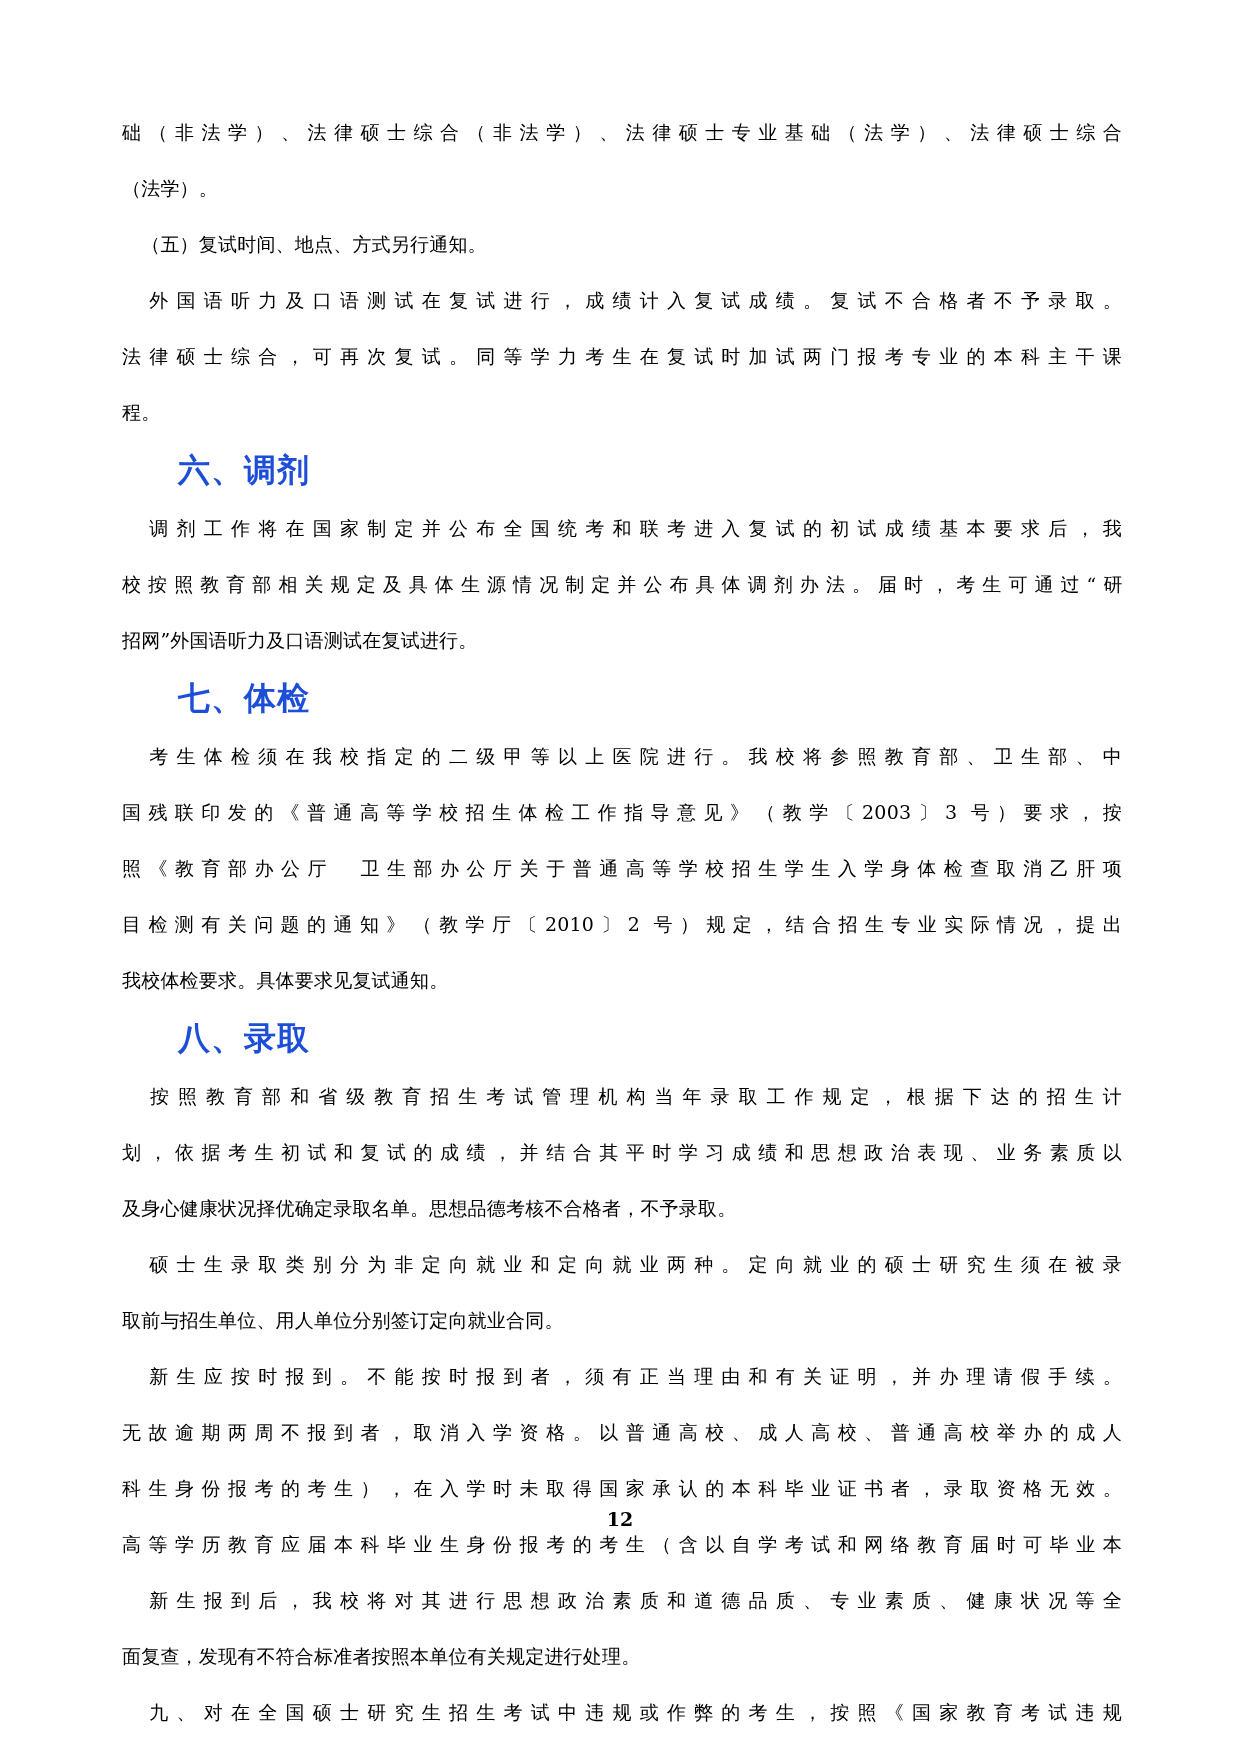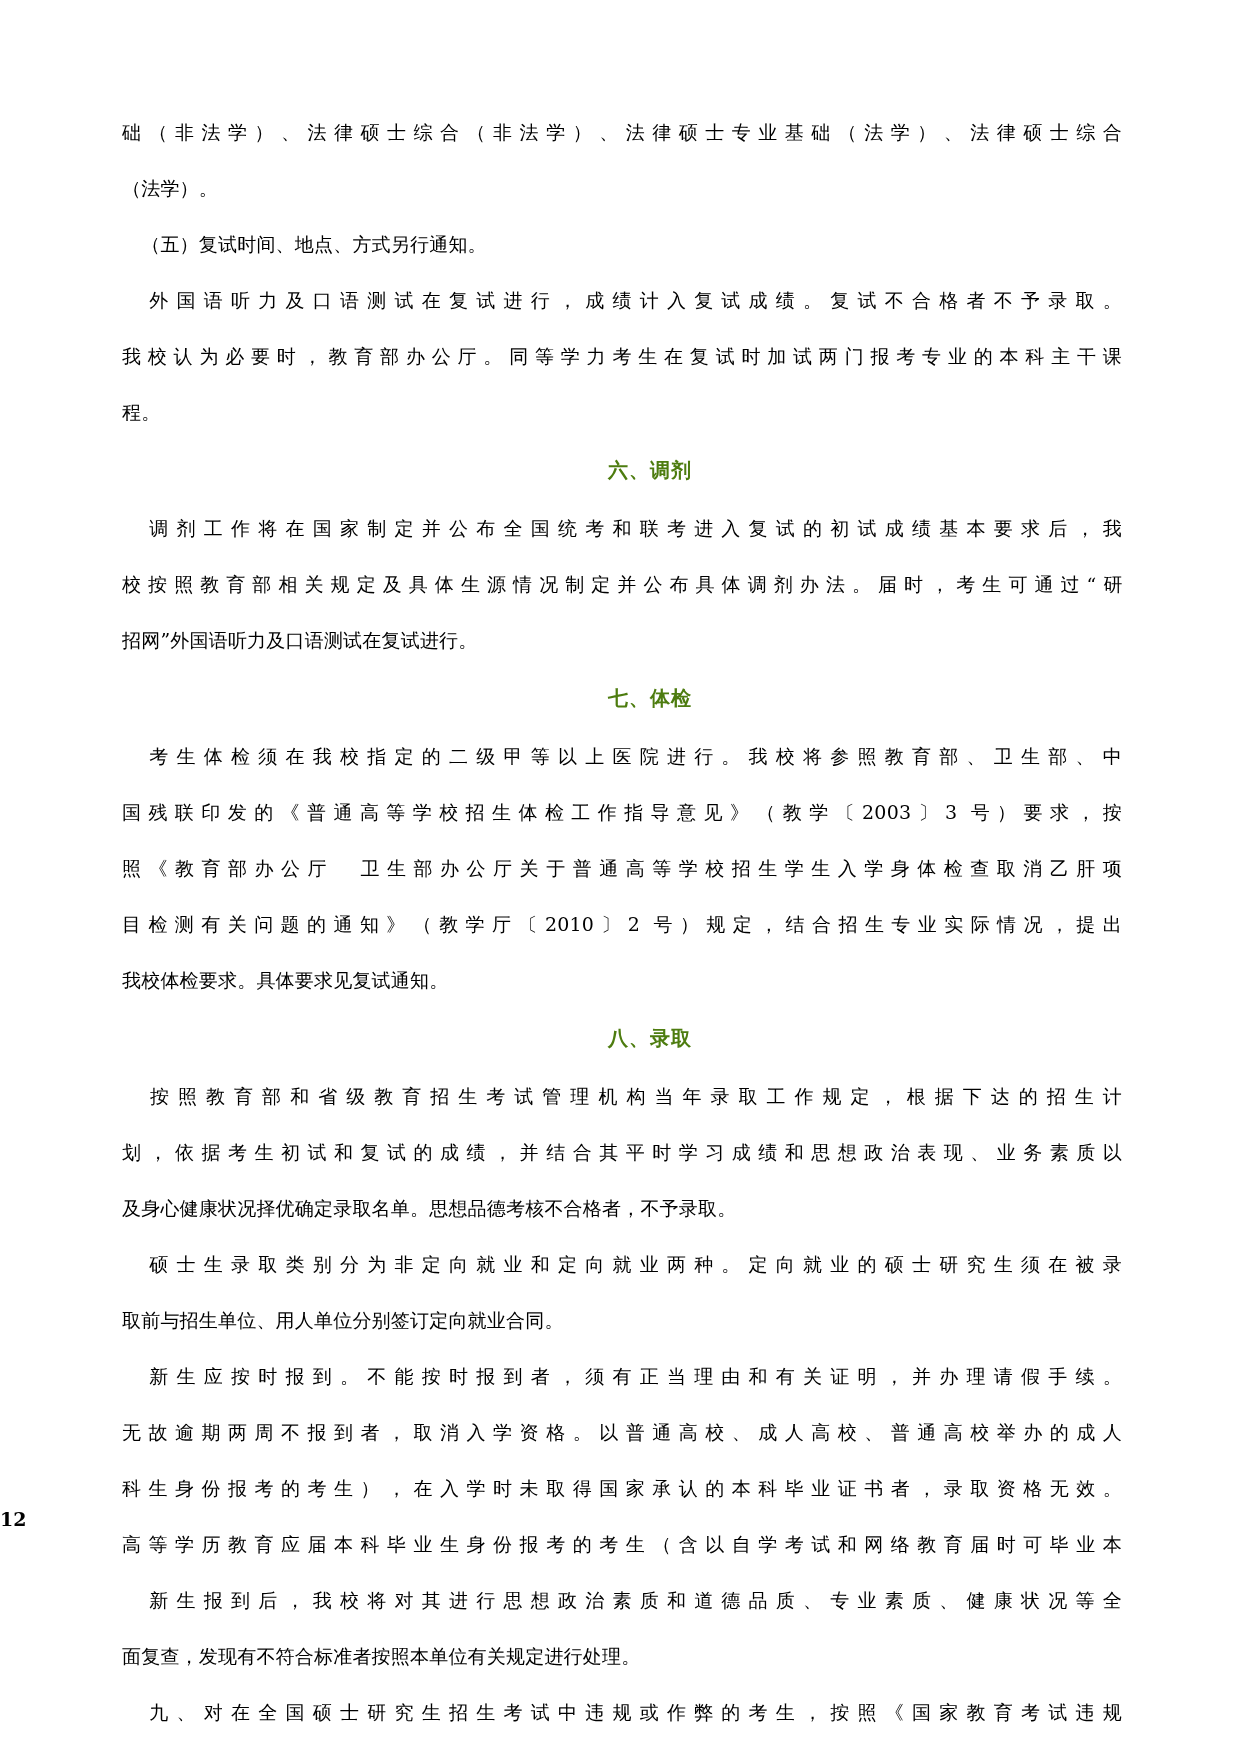--- a/index.html
+++ b/index.html
@@ -32,54 +32,53 @@
     color: #000000;
     letter-spacing: 0.2px;
     white-space: nowrap;
   }
   .line.justify {
     white-space: normal;
     text-align: justify;
     text-align-last: justify;
   }
   .heading {
-    font-size: 20px;
+    font-size: 32px;
     line-height: 60px;
     height: 60px;
     font-weight: bold;
-    color: #4d7c0f;
+    color: #1d4ed8;
     padding-left: 56px;
     letter-spacing: 1px;
-    text-align: center;
   }
   .page-number {
     position: absolute;
     left: 0;
     right: 0;
     top: 1508px;
-    text-align: left;
+    text-align: center;
     font-size: 19px;
     font-weight: bold;
     color: #000000;
     font-family: "DejaVu Serif", "Liberation Serif", serif;
   }
   .tight { letter-spacing: -0.4px; }
 </style>
 </head>
 <body>
 
 <div class="page">
 
   <div class="content">
 
     <div class="line justify">础（非法学）、法律硕士综合（非法学）、法律硕士专业基础（法学）、法律硕士综合</div>
     <div class="line">（法学）。</div>
     <div class="line">　（五）复试时间、地点、方式另行通知。</div>
     <div class="line justify">　外国语听力及口语测试在复试进行，成绩计入复试成绩。复试不合格者不予录取。</div>
-    <div class="line justify">我校认为必要时，教育部办公厅。同等学力考生在复试时加试两门报考专业的本科主干课</div>
+    <div class="line justify">法律硕士综合，可再次复试。同等学力考生在复试时加试两门报考专业的本科主干课</div>
     <div class="line">程。</div>
 
     <div class="heading">六、调剂</div>
 
     <div class="line justify">　调剂工作将在国家制定并公布全国统考和联考进入复试的初试成绩基本要求后，我</div>
     <div class="line justify tight">校按照教育部相关规定及具体生源情况制定并公布具体调剂办法。届时，考生可通过“研</div>
     <div class="line">招网”外国语听力及口语测试在复试进行。</div>
 
     <div class="heading">七、体检</div>
 

